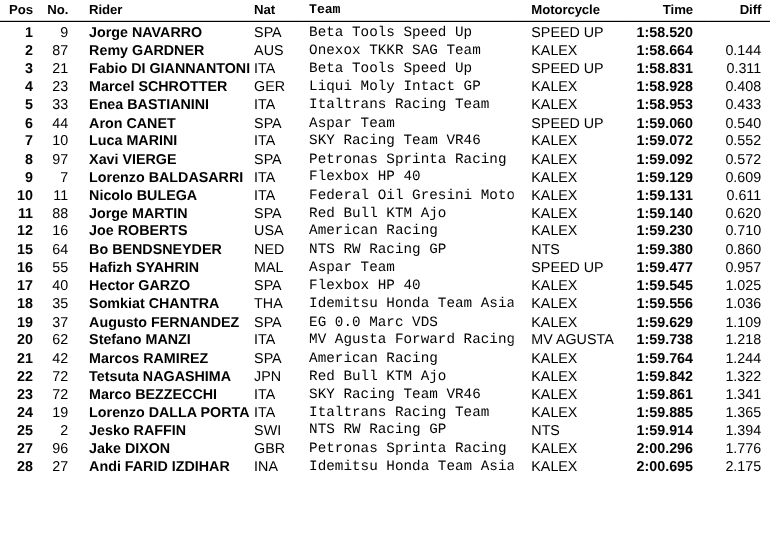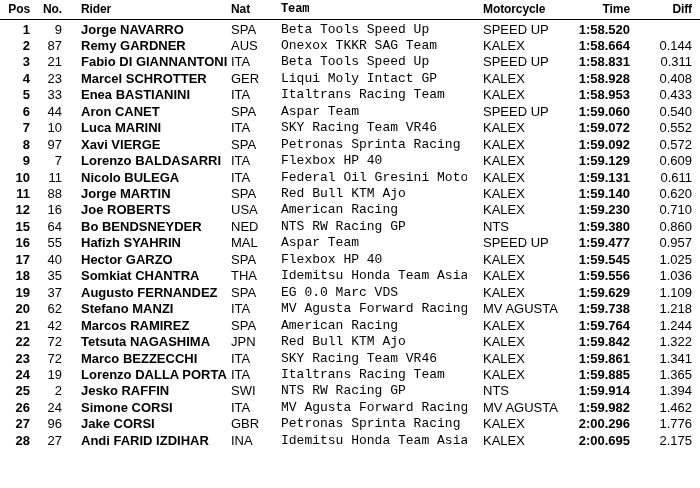--- a/index.html
+++ b/index.html
@@ -334,33 +334,23 @@
           <td class="cell-pos a-right pad-pos-r">25</td>
           <td class="cell-no a-right pad-no-r">2</td>
           <td class="cell-rider a-left pad-rider-l">Jesko RAFFIN</td>
           <td class="cell-nat a-left pad-nat-l">SWI</td>
           <td class="cell-team a-left pad-team-l">NTS RW Racing GP</td>
           <td class="cell-moto a-left pad-moto-l">NTS</td>
           <td class="cell-time a-right pad-time-r">1:59.914</td>
           <td class="cell-diff a-right pad-diff-r">1.394</td>
         </tr>
         <tr>
-          <td class="cell-pos a-right pad-pos-r">26</td>
-          <td class="cell-no a-right pad-no-r">24</td>
-          <td class="cell-rider a-left pad-rider-l">Simone CORSI</td>
-          <td class="cell-nat a-left pad-nat-l">ITA</td>
-          <td class="cell-team a-left pad-team-l">MV Agusta Forward Racing</td>
-          <td class="cell-moto a-left pad-moto-l">MV AGUSTA</td>
-          <td class="cell-time a-right pad-time-r">1:59.982</td>
-          <td class="cell-diff a-right pad-diff-r">1.462</td>
-        </tr>
-        <tr>
           <td class="cell-pos a-right pad-pos-r">27</td>
           <td class="cell-no a-right pad-no-r">96</td>
-          <td class="cell-rider a-left pad-rider-l">Jake CORSI</td>
+          <td class="cell-rider a-left pad-rider-l">Jake DIXON</td>
           <td class="cell-nat a-left pad-nat-l">GBR</td>
           <td class="cell-team a-left pad-team-l">Petronas Sprinta Racing</td>
           <td class="cell-moto a-left pad-moto-l">KALEX</td>
           <td class="cell-time a-right pad-time-r">2:00.296</td>
           <td class="cell-diff a-right pad-diff-r">1.776</td>
         </tr>
         <tr>
           <td class="cell-pos a-right pad-pos-r">28</td>
           <td class="cell-no a-right pad-no-r">27</td>
           <td class="cell-rider a-left pad-rider-l">Andi FARID IZDIHAR</td>

